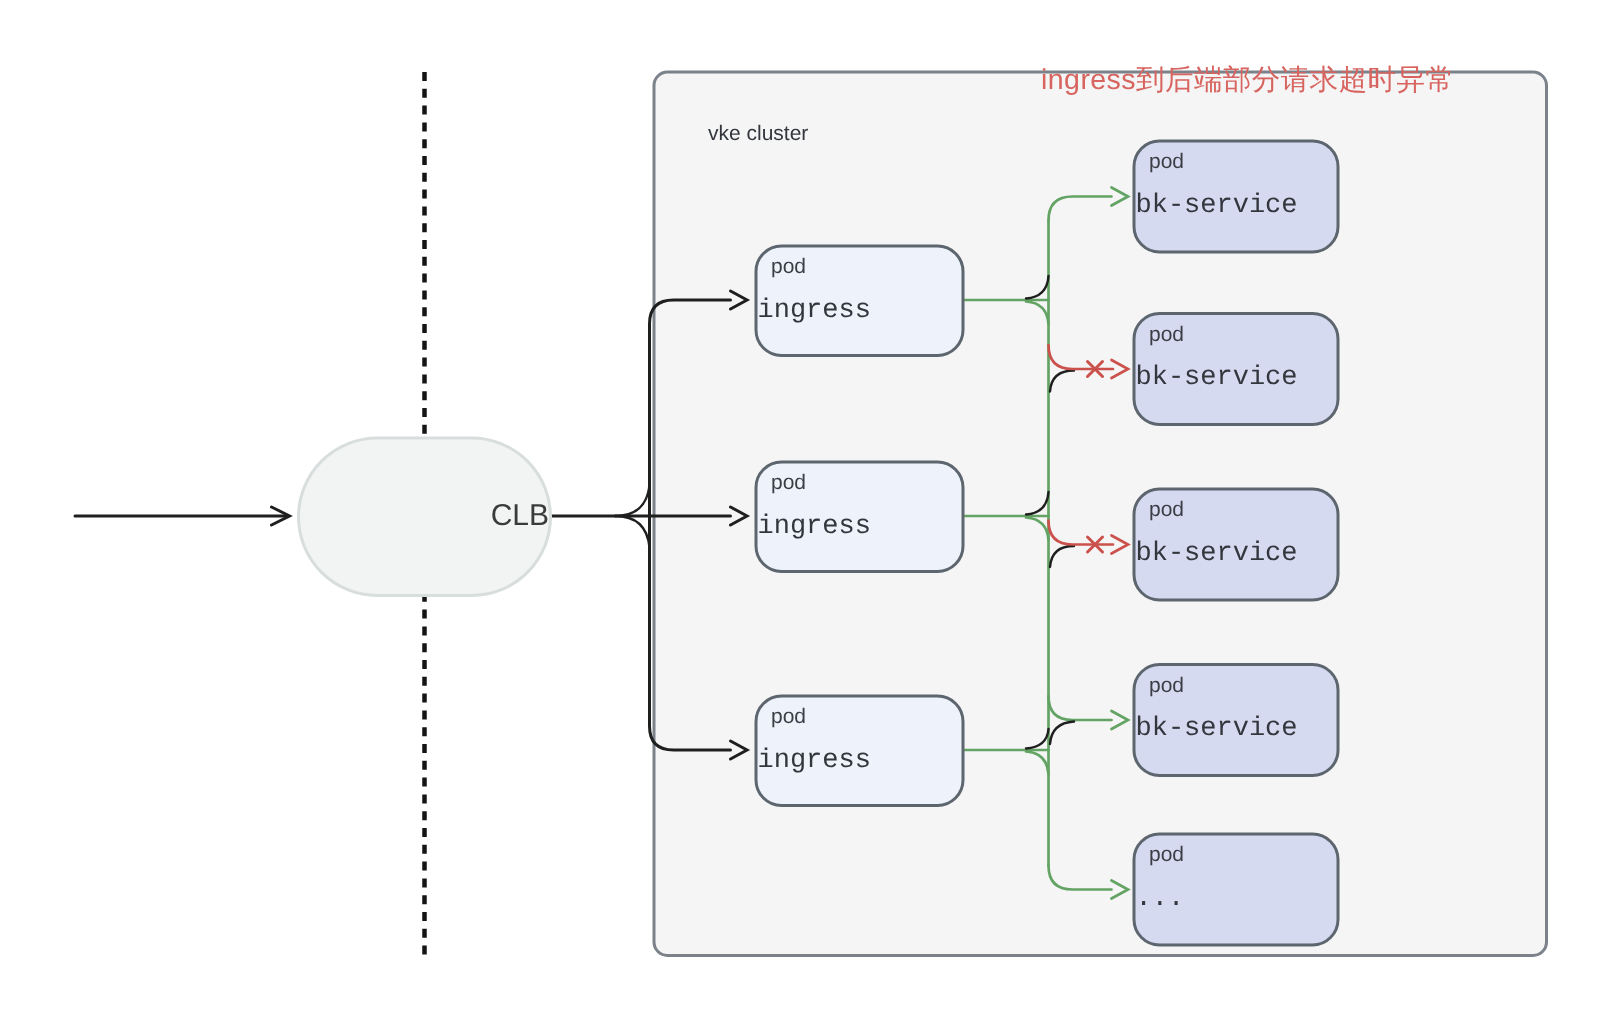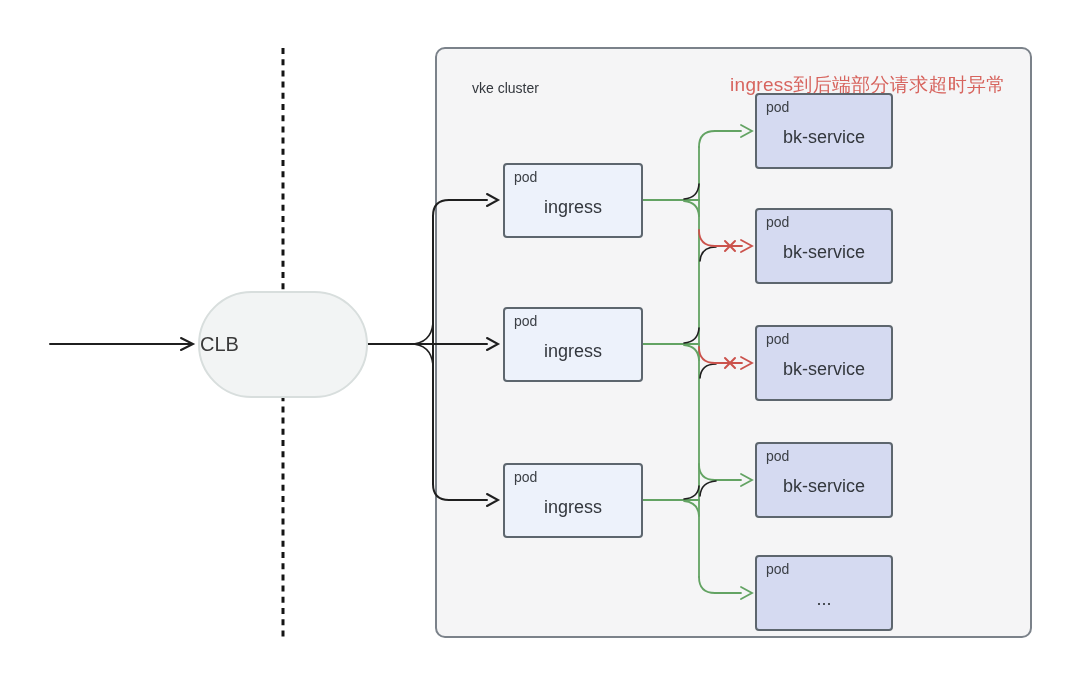--- a/index.html
+++ b/index.html
@@ -16,44 +16,44 @@
   .cluster{
     position:absolute;left:435px;top:47px;width:597px;height:591px;
     background:var(--cluster-fill);border:2px solid var(--cluster-border);
     border-radius:10px;box-sizing:border-box;
   }
   .cluster-label{
     position:absolute;left:472px;top:80px;font-size:14px;color:var(--text);
     white-space:nowrap;
   }
   .alert-label{
-    position:absolute;left:694px;top:72px;font-size:19px;
-    color:var(--alert-text);white-space:nowrap;letter-spacing:.3px;margin-left:36px;
+    position:absolute;left:694px;top:40px;font-size:19px;
+    color:var(--alert-text);white-space:nowrap;letter-spacing:.3px;
   }
 
   
   .clb{
     position:absolute;left:198px;top:291px;width:170px;height:107px;
     background:var(--clb-fill);border:2px solid var(--clb-border);
     border-radius:54px;box-sizing:border-box;
-    display:flex;align-items:center;justify-content:flex-start;
+    display:flex;align-items:center;justify-content:flex-end;
     font-size:20px;color:#3a3a3a;
   }
 
   
   .pod{
     position:absolute;box-sizing:border-box;border:2.5px solid var(--pod-border);
-    border-radius:4px;
+    border-radius:18px;
   }
   .pod.ingress{left:503px;width:140px;height:75px;background:var(--ingress-fill);}
   .pod.backend{left:755px;width:138px;height:76px;background:var(--backend-fill);}
   .pod-tag{position:absolute;left:9px;top:4px;font-size:14px;color:#3b3f45;}
   .pod-label{
-    position:absolute;left:0;right:0;top:32px;text-align:center;
-    font-size:18px;color:#33373d;
+    position:absolute;left:0;right:0;top:32px;text-align:left;
+    font-size:18px;color:#33373d;font-family:Liberation Mono, monospace;
   }
 
   
   .e-black{stroke:var(--edge-neutral);stroke-width:2;fill:none;stroke-linecap:round;}
   .e-black-thin{stroke:var(--edge-neutral);stroke-width:1.6;fill:none;stroke-linecap:round;}
   .e-green{stroke:var(--edge-ok);stroke-width:1.8;fill:none;stroke-linecap:round;}
   .e-red{stroke:var(--edge-fail);stroke-width:1.8;fill:none;stroke-linecap:round;}
   .e-red-x{stroke:var(--edge-fail);stroke-width:2;fill:none;stroke-linecap:round;}
   .e-dash{stroke:#141414;stroke-width:3;fill:none;stroke-dasharray:6 5.2;}
 </style>

